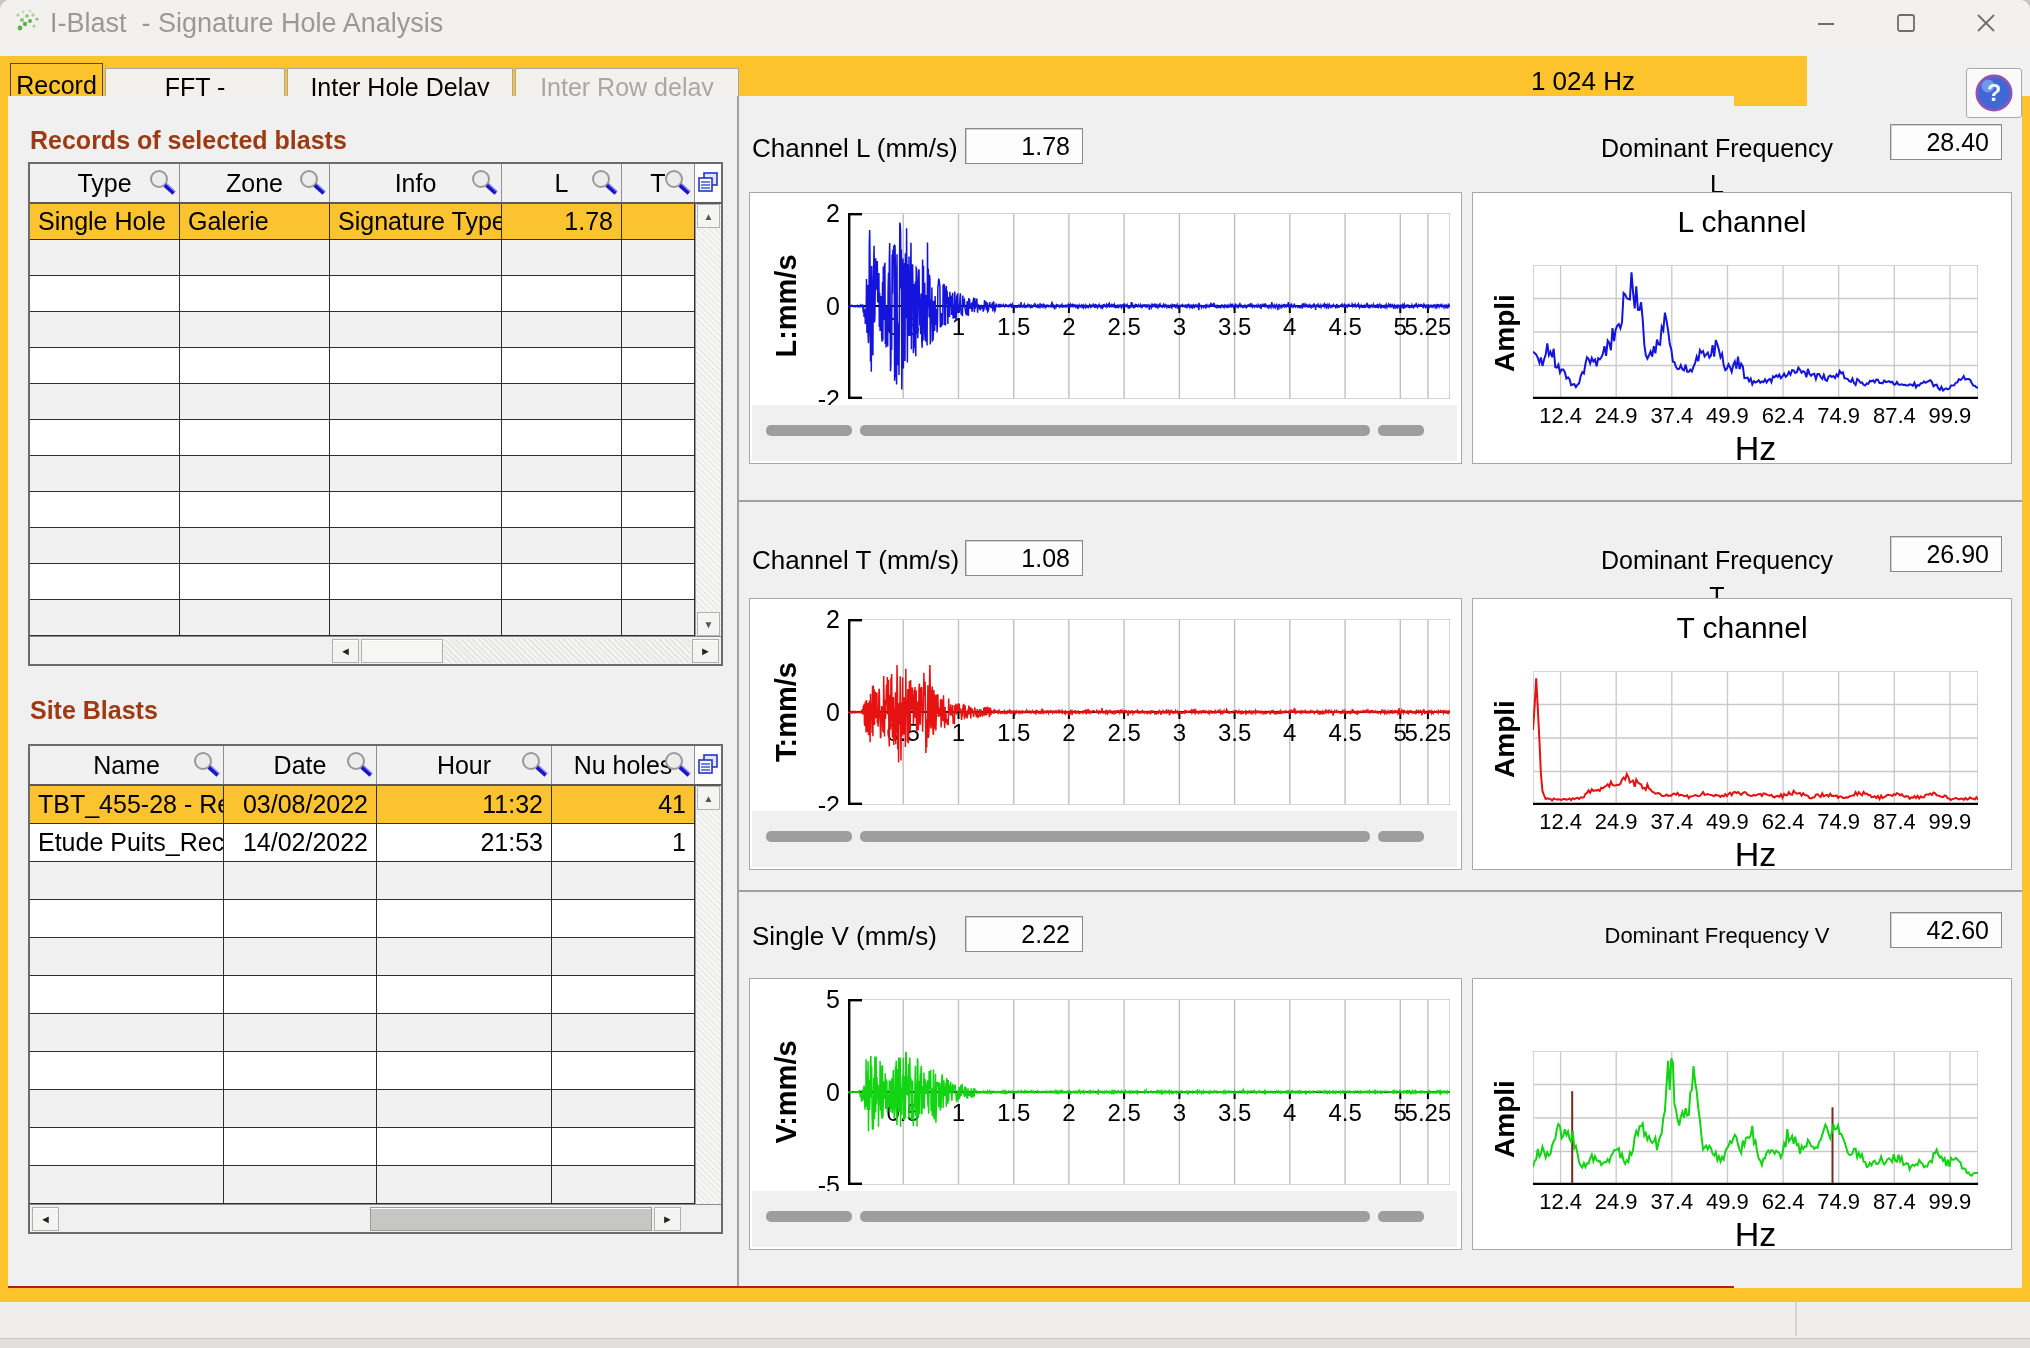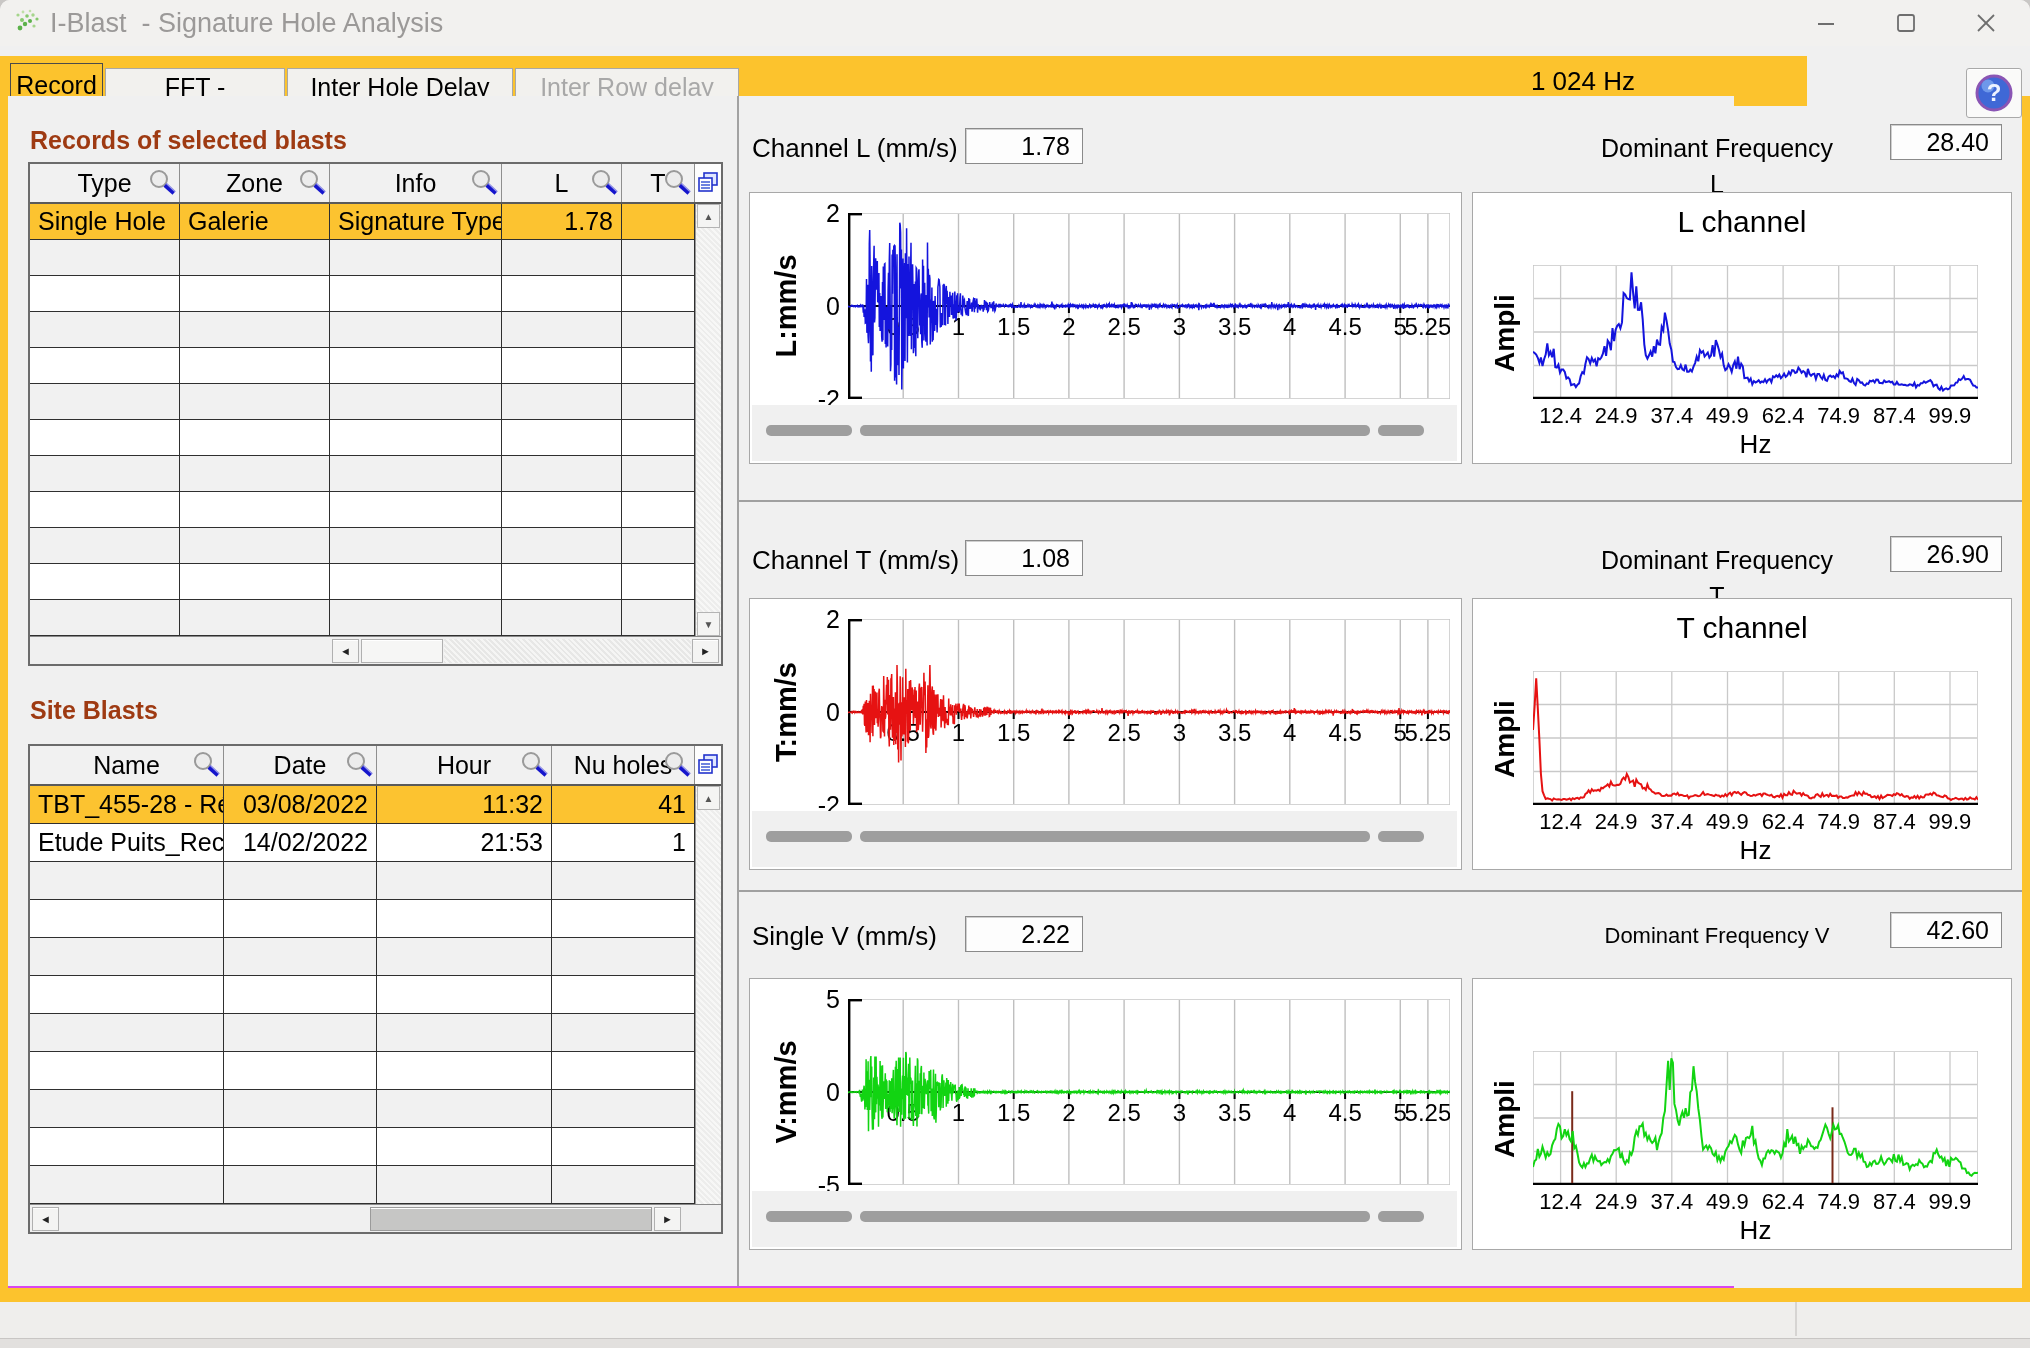--- a/index.html
+++ b/index.html
@@ -23,21 +23,21 @@
   .help-btn{position:absolute;left:1966px;top:68px;width:56px;height:50px;background:#fafaf9;
             border:1px solid #a9a9a9;border-radius:3px;display:flex;align-items:center;justify-content:center;
             box-shadow:0 1px 0 #fff inset;padding:0;}
   
   .side-border{position:absolute;top:96px;width:8px;height:1206px;background:#fcc32d;}
   .bottom-band{position:absolute;left:0;top:1288px;width:2030px;height:14px;background:#fcc32d;}
   .statusbar{position:absolute;left:0;top:1302px;width:2030px;height:46px;background:#efeeec;}
   .status-divider{position:absolute;left:1795px;top:0;width:2px;height:34px;background:#d6d4d2;}
   .status-bottom{position:absolute;left:0;top:36px;width:2030px;height:10px;background:#e2e0de;border-top:1px solid #c8c6c4;}
   
-  .content{position:absolute;left:8px;top:96px;width:1726px;height:1192px;background:#f0f0f0;border-bottom:2px solid #d946ef;}
+  .content{position:absolute;left:8px;top:96px;width:1726px;height:1192px;background:#f0f0f0;border-bottom:2px solid #b91c1c;}
   .vdivider{position:absolute;left:729px;top:0;width:2px;height:1190px;background:#a2a2a2;}
   .left-panel{position:absolute;left:0;top:0;width:729px;height:1190px;}
   .right-panel{position:absolute;left:731px;top:0;width:1283px;height:1190px;}
   .sec-title{position:absolute;left:22px;font-size:25px;font-weight:bold;color:#9e3a12;}
   
   .tbl{position:absolute;left:20px;border:2px solid #6b6b6b;background:#fff;}
   .tbl-header{display:flex;background:#f1f1f1;border-bottom:2px solid #5a5a5a;}
   .tbl-hcell{position:relative;height:38px;display:flex;align-items:center;justify-content:center;
              font-size:25px;border-right:1px solid #8f8f8f;}
   .tbl-hcell .mag{position:absolute;right:2px;top:5px;}
@@ -63,21 +63,21 @@
   .field{position:absolute;height:36px;background:#fdfdfd;border:1px solid #8a8a8a;
          box-shadow:1px 1px 0 #cfcfcf inset;font-size:25px;line-height:34px;text-align:right;padding-right:12px;}
   .panel{position:absolute;background:#ffffff;border:1.5px solid #a8a8a8;}
   .rot{position:absolute;width:200px;height:30px;display:flex;align-items:center;justify-content:center;
        transform:rotate(-90deg);white-space:nowrap;}
   .wave-ylab{font-size:29px;font-weight:bold;color:#000;}
   .fft-ylab{font-size:28px;font-weight:bold;color:#000;}
   .ytick{position:absolute;width:40px;text-align:right;font-size:25px;color:#000;}
   .fft-title{position:absolute;left:0;top:12px;width:100%;text-align:center;font-size:30px;color:#000;}
   .fft-xlab{position:absolute;width:64px;text-align:center;font-size:22px;color:#000;}
-  .fft-hz{position:absolute;left:60px;top:236px;width:445px;text-align:center;font-size:26px;color:#000;}
+  .fft-hz{position:absolute;left:60px;top:236px;width:445px;text-align:center;font-size:34px;color:#000;}
   .wave-sbstrip{position:absolute;left:2px;top:212px;width:705px;height:56px;background:#f0f0f0;}
   .wave-thumb{position:absolute;top:20px;height:11px;background:#9e9e9e;border-radius:5px;}
   svg{display:block;}
 </style>
 </head>
 <body>
 
 <div class="app">
 
   <div class="titlebar">

